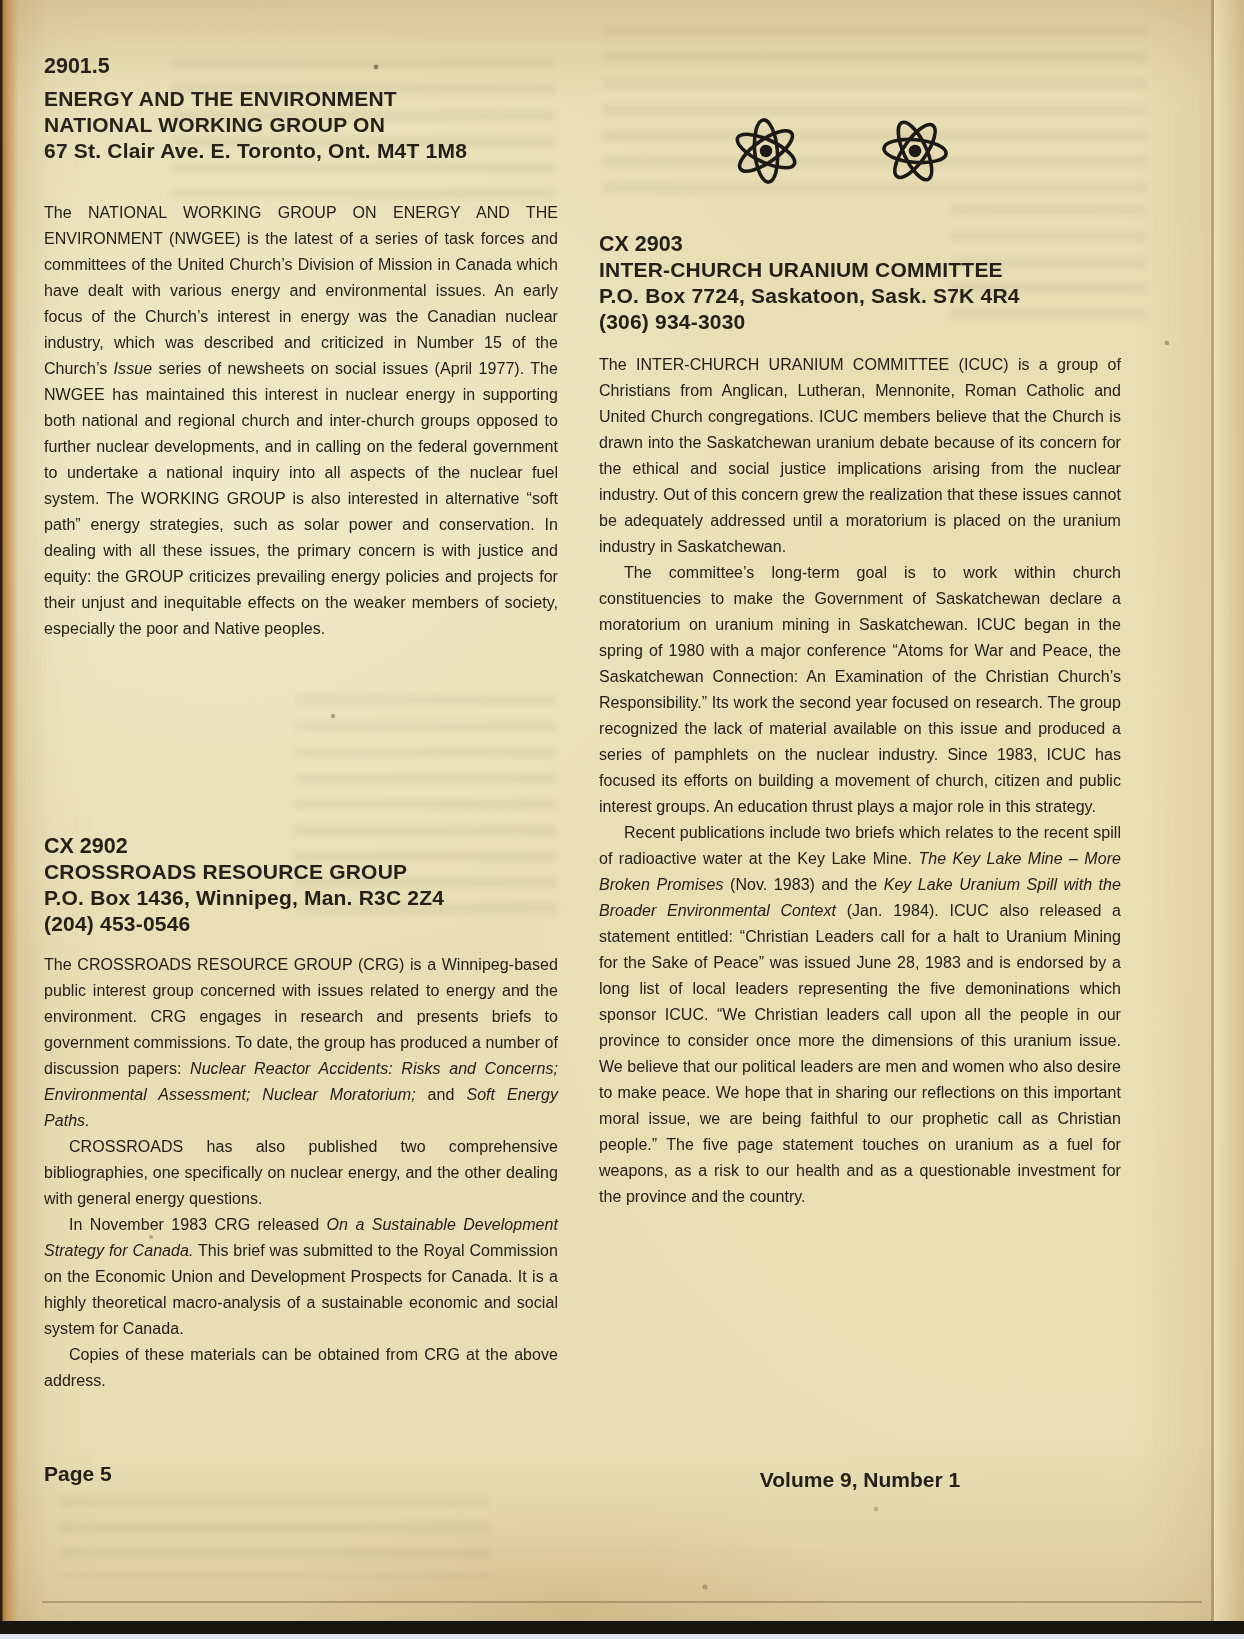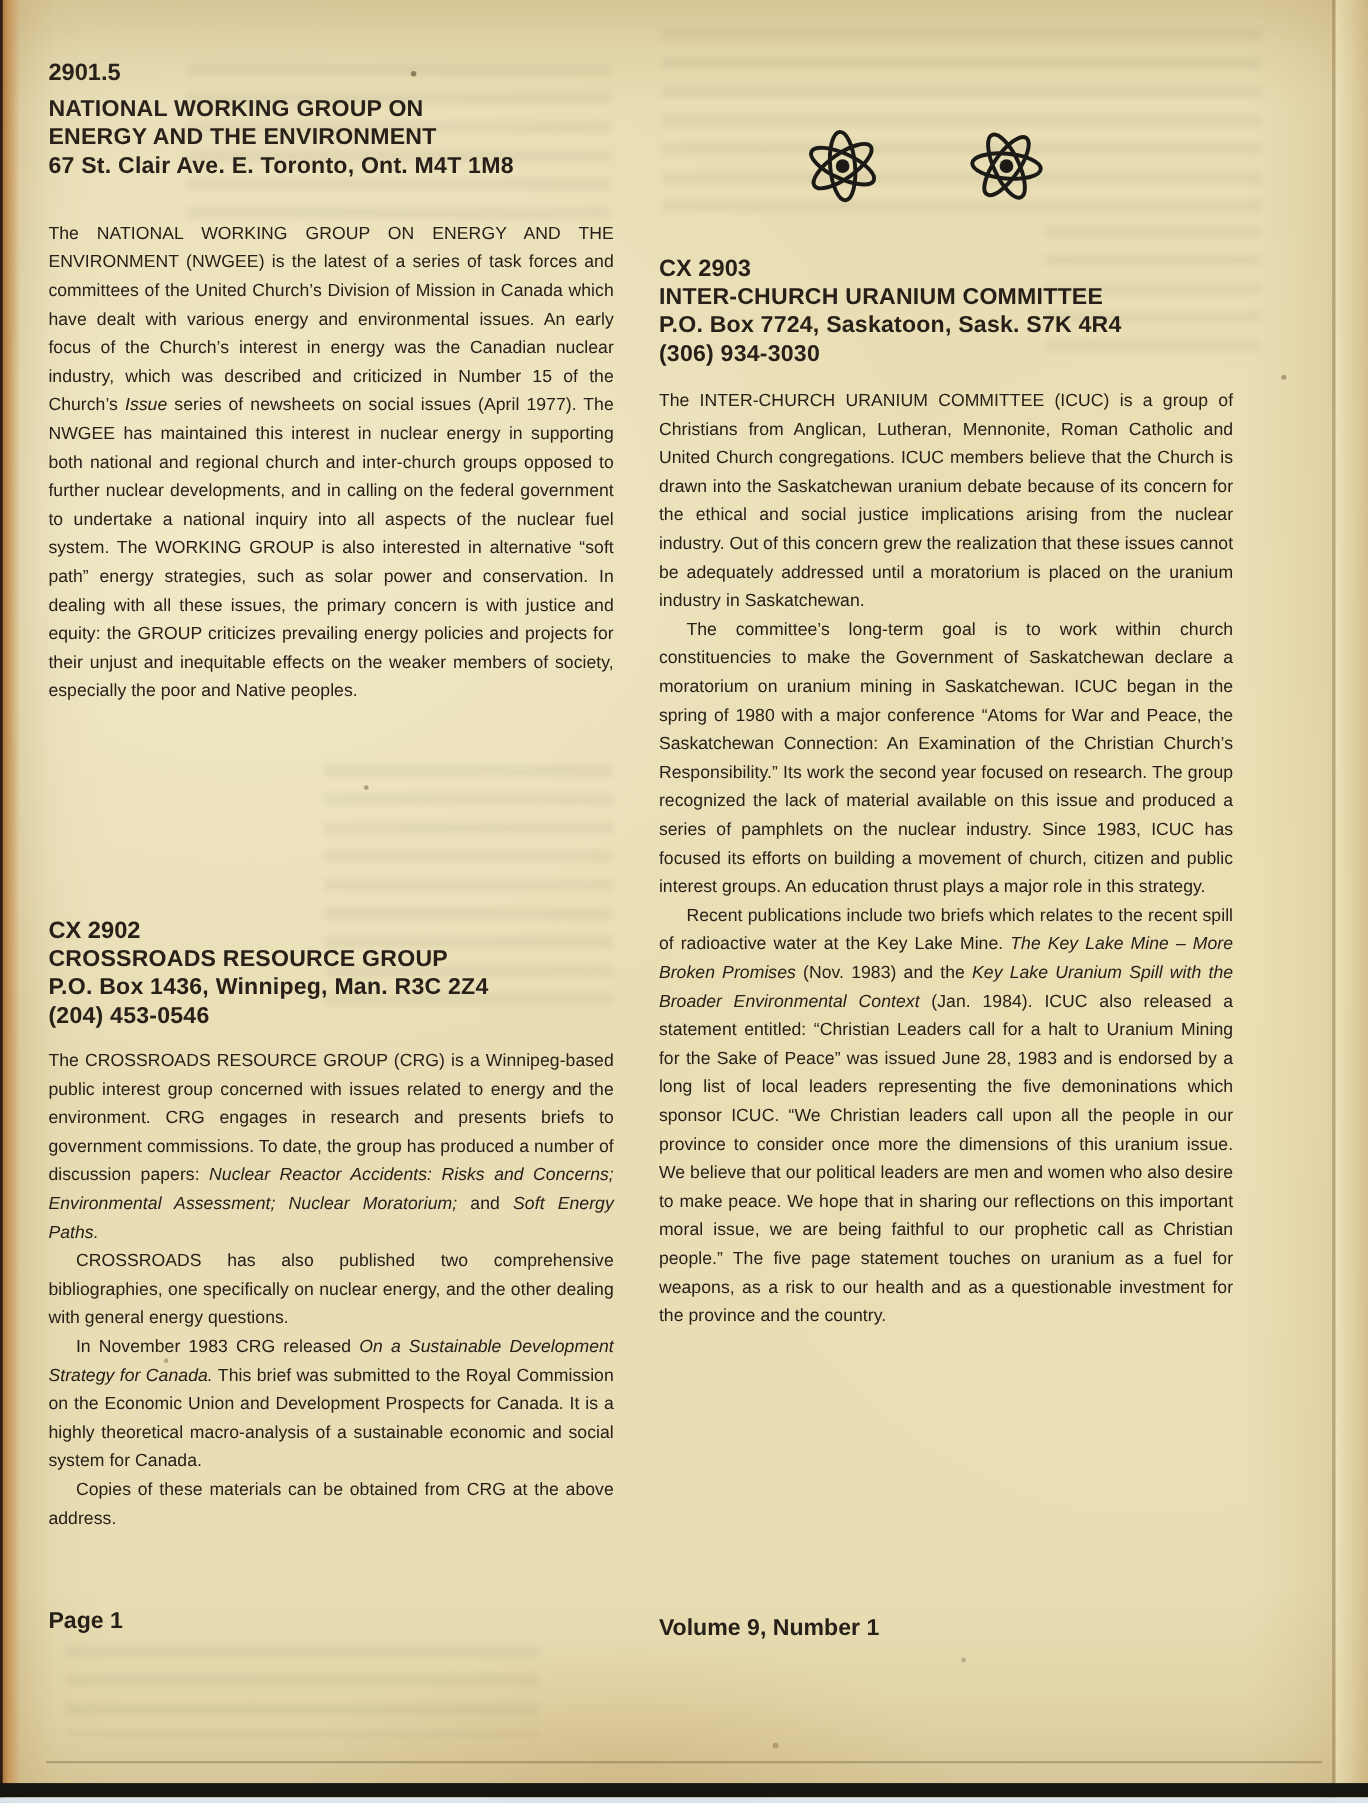--- a/index.html
+++ b/index.html
@@ -91,22 +91,22 @@
 
   <div class="ghost" id="ghost1"></div>
   <div class="ghost" id="ghost2"></div>
   <div class="ghost" id="ghost3"></div>
   <div class="ghost" id="ghost4"></div>
   <div class="ghost" id="ghost5"></div>
   <div class="specks"></div>
 
   <div class="blk col-left" style="top:53px">
     <div class="code">2901.5</div>
+    <div class="hdr">ENERGY AND THE ENVIRONMENT</div>
     <div class="hdr">NATIONAL WORKING GROUP ON</div>
-    <div class="hdr">ENERGY AND THE ENVIRONMENT</div>
     <div class="hdr">67 St. Clair Ave. E. Toronto, Ont. M4T 1M8</div>
   </div>
 
   <div class="blk col-left" style="top:200px">
       <p class="body-para"><span>The NATIONAL WORKING GROUP ON ENERGY AND THE ENVIRONMENT (NWGEE) is the latest of a series of task forces and committees of the United Church’s Division of Mission in Canada which have dealt with various energy and environmental issues. An early focus of the Church’s interest in energy was the Canadian nuclear industry, which was described and criticized in Number 15 of the Church’s </span><span class="ital">Issue</span><span> series of newsheets on social issues (April 1977). The NWGEE has maintained this interest in nuclear energy in supporting both national and regional church and inter-church groups opposed to further nuclear developments, and in calling on the federal government to undertake a national inquiry into all aspects of the nuclear fuel system. The WORKING GROUP is also interested in alternative “soft path” energy strategies, such as solar power and conservation. In dealing with all these issues, the primary concern is with justice and equity: the GROUP criticizes prevailing energy policies and projects for their unjust and inequitable effects on the weaker members of society, especially the poor and Native peoples.</span></p>
     </div>
 
   <div class="blk col-left" style="top:833px">
     <div class="code" style="margin-bottom:0">CX 2902</div>
     <div class="hdr">CROSSROADS RESOURCE GROUP</div>
@@ -114,21 +114,21 @@
     <div class="hdr">(204) 453-0546</div>
   </div>
 
   <div class="blk col-left" style="top:952px">
       <p class="body-para"><span>The CROSSROADS RESOURCE GROUP (CRG) is a Winnipeg-based public interest group concerned with issues related to energy and the environment. CRG engages in research and presents briefs to government commissions. To date, the group has produced a number of discussion papers: </span><span class="ital">Nuclear Reactor Accidents: Risks and Concerns; Environmental Assessment; Nuclear Moratorium;</span><span> and </span><span class="ital">Soft Energy Paths.</span></p>
       <p class="body-para indent"><span>CROSSROADS has also published two comprehensive bibliographies, one specifically on nuclear energy, and the other dealing with general energy questions.</span></p>
       <p class="body-para indent"><span>In November 1983 CRG released </span><span class="ital">On a Sustainable Development Strategy for Canada.</span><span> This brief was submitted to the Royal Commission on the Economic Union and Development Prospects for Canada. It is a highly theoretical macro-analysis of a sustainable economic and social system for Canada.</span></p>
       <p class="body-para indent"><span>Copies of these materials can be obtained from CRG at the above address.</span></p>
     </div>
 
-  <div class="blk col-left footer" style="top:1462px">Page 1</div>
+  <div class="blk col-left footer" style="top:1462px">Page 5</div>
 
   <svg class="atom" style="left:727px; top:108px" viewBox="0 0 100 100">
     <g stroke="#1c1a16" stroke-width="4.6" fill="none">
       <ellipse cx="50" cy="50" rx="40" ry="14.5" transform="rotate(25 50 50)"></ellipse>
       <ellipse cx="50" cy="50" rx="40" ry="14.5" transform="rotate(85 50 50)"></ellipse>
       <ellipse cx="50" cy="50" rx="40" ry="14.5" transform="rotate(145 50 50)"></ellipse>
     </g>
     <circle cx="50" cy="50" r="8" fill="#1c1a16"></circle>
   </svg>
   <svg class="atom" style="left:876px; top:108px" viewBox="0 0 100 100">
@@ -146,21 +146,21 @@
     <div class="hdr">P.O. Box 7724, Saskatoon, Sask. S7K 4R4</div>
     <div class="hdr">(306) 934-3030</div>
   </div>
 
   <div class="blk col-right" style="top:352px">
       <p class="body-para"><span>The INTER-CHURCH URANIUM COMMITTEE (ICUC) is a group of Christians from Anglican, Lutheran, Mennonite, Roman Catholic and United Church congregations. ICUC members believe that the Church is drawn into the Saskatchewan uranium debate because of its concern for the ethical and social justice implications arising from the nuclear industry. Out of this concern grew the realization that these issues cannot be adequately addressed until a moratorium is placed on the uranium industry in Saskatchewan.</span></p>
       <p class="body-para indent"><span>The committee’s long-term goal is to work within church constituencies to make the Government of Saskatchewan declare a moratorium on uranium mining in Saskatchewan. ICUC began in the spring of 1980 with a major conference “Atoms for War and Peace, the Saskatchewan Connection: An Examination of the Christian Church’s Responsibility.” Its work the second year focused on research. The group recognized the lack of material available on this issue and produced a series of pamphlets on the nuclear industry. Since 1983, ICUC has focused its efforts on building a movement of church, citizen and public interest groups. An education thrust plays a major role in this strategy.</span></p>
       <p class="body-para indent"><span>Recent publications include two briefs which relates to the recent spill of radioactive water at the Key Lake Mine. </span><span class="ital">The Key Lake Mine – More Broken Promises</span><span> (Nov. 1983) and the </span><span class="ital">Key Lake Uranium Spill with the Broader Environmental Context</span><span> (Jan. 1984). ICUC also released a statement entitled: “Christian Leaders call for a halt to Uranium Mining for the Sake of Peace” was issued June 28, 1983 and is endorsed by a long list of local leaders representing the five demoninations which sponsor ICUC. “We Christian leaders call upon all the people in our province to consider once more the dimensions of this uranium issue. We believe that our political leaders are men and women who also desire to make peace. We hope that in sharing our reflections on this important moral issue, we are being faithful to our prophetic call as Christian people.” The five page statement touches on uranium as a fuel for weapons, as a risk to our health and as a questionable investment for the province and the country.</span></p>
     </div>
 
-  <div class="blk col-right footer" style="top:1468px; text-align:left">Volume 9, Number 1</div>
+  <div class="blk col-right footer" style="top:1468px; text-align:center">Volume 9, Number 1</div>
 
   <div class="edge-left"></div>
   <div class="edge-right"></div>
   <div class="fold-right"></div>
   <div class="scan-line"></div>
   <div class="bottom-bar"></div>
   <div class="bottom-light"></div>
 
   <svg class="grain">
     <filter id="grainf">

